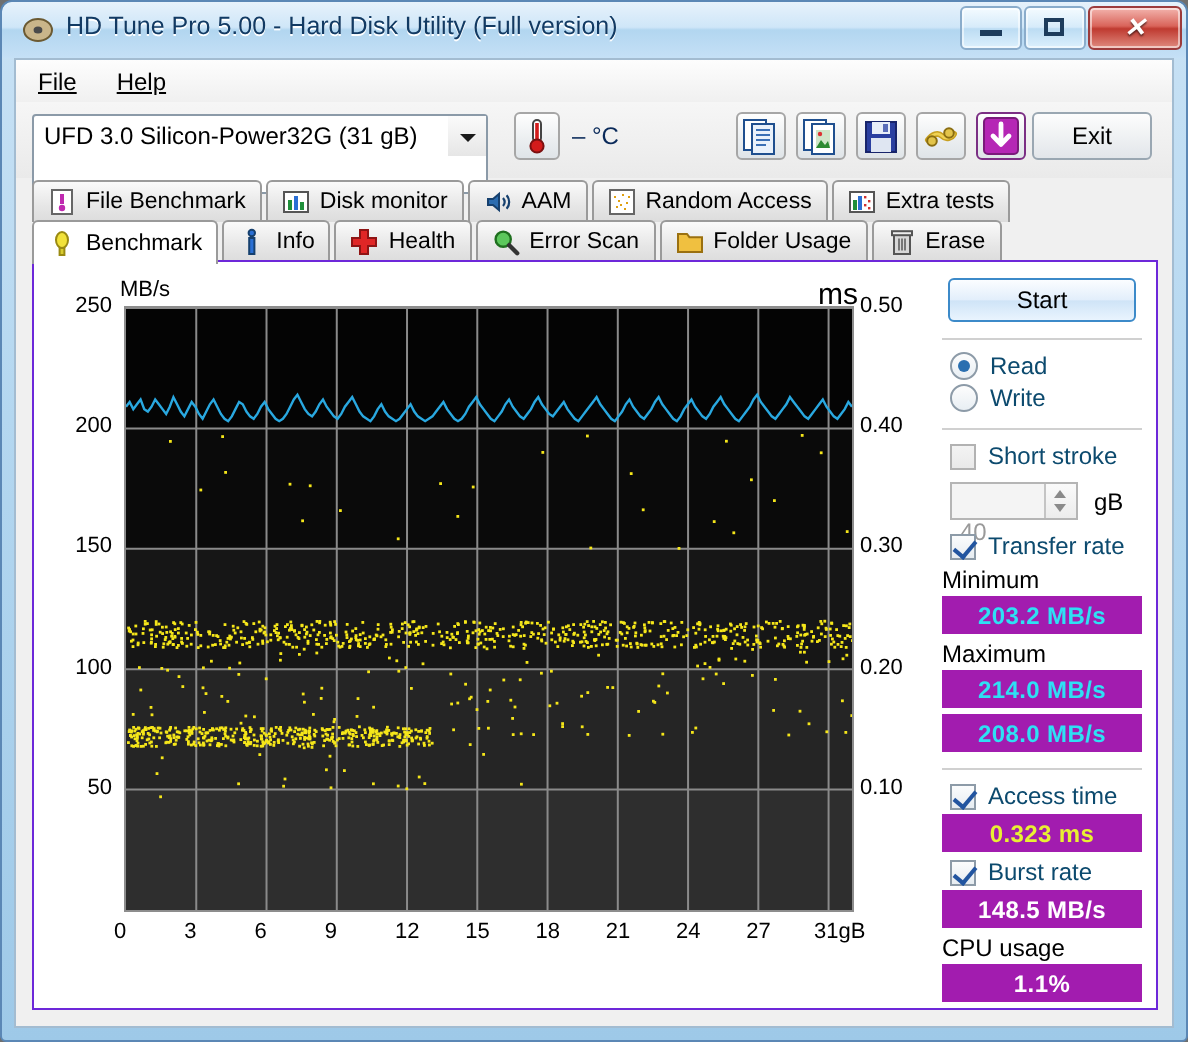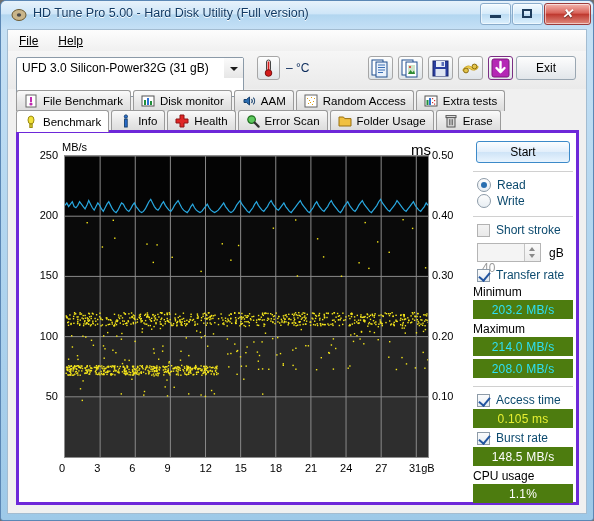--- a/index.html
+++ b/index.html
@@ -65,21 +65,21 @@
   .tabrow.r2{left:8px;top:80px;}
   .tab{height:21px;border:1px solid #9a9a9a;border-bottom:none;border-radius:3px 3px 0 0;
      background:linear-gradient(180deg,#fafafa,#e6e6e6 60%,#dcdcdc);
      display:flex;align-items:center;padding:0 7px;margin-right:2px;box-sizing:border-box;
      font-size:11.5px;color:#000;white-space:nowrap;position:relative;}
   .tab.active{background:#ffffff;border-color:#9a9a9a;z-index:3;height:22px;}
   .tab .ticon{width:14px;height:14px;margin-right:5px;display:inline-block;position:relative;flex:none;}
 
   
   .panel{position:absolute;left:8px;top:100px;width:563px;height:375px;background:#fff;
-     border:3px solid #6d28d9;box-sizing:border-box;}
+     border:1px solid #6d28d9;box-sizing:border-box;}
 
   
   .graphwrap{position:absolute;left:13px;top:8px;width:430px;height:360px;}
   .ylabel{position:absolute;font-size:11px;color:#000;text-align:right;width:26px;}
   .unit-l{position:absolute;left:30px;top:0px;font-size:11px;color:#000;}
   .unit-r{position:absolute;right:31px;top:0px;font-size:15px;color:#000;}
   .plot{position:absolute;left:32px;top:14px;width:365px;height:303px;background:#050505;
      border:1px solid #8d8d8d;box-sizing:border-box;overflow:hidden;}
   .xlabel{position:absolute;font-size:11px;color:#000;}
 
@@ -104,22 +104,22 @@
      position:relative;box-sizing:border-box;display:flex;align-items:center;}
   .spin .v{font-size:12px;color:#9a9a9a;margin-left:4px;margin-top:31px;}
   .spin .btns{position:absolute;right:0;top:0;width:15px;height:17px;
      border-left:1px solid #c4c4c4;background:linear-gradient(180deg,#fafafa,#ececec);}
   .spin .up,.spin .dn{position:absolute;left:4px;width:0;height:0;
      border-left:3px solid transparent;border-right:3px solid transparent;}
   .spin .up{top:3px;border-bottom:4px solid #8a8a8a;}
   .spin .dn{bottom:3px;border-top:4px solid #8a8a8a;}
   .gb{font-size:12px;color:#000;margin-left:8px;}
   .lbl{font-size:12px;color:#000;margin:3px 0 1px 2px;}
-  .lcd{height:19px;background:#4d7c0f;margin:0 2px 3px 2px;display:flex;align-items:center;
-     justify-content:center;font-size:12px;font-weight:normal;letter-spacing:.2px;}
+  .lcd{height:19px;background:#a21caf;margin:0 2px 3px 2px;display:flex;align-items:center;
+     justify-content:center;font-size:12px;font-weight:bold;letter-spacing:.2px;}
   .lcd.cy{color:#2ee0f4;}
   .lcd.yl{color:#e8f032;}
   .lcd.wh{color:#ffffff;}
 </style>
 </head>
 <body>
 
 <div id="app">
 
   <div class="titlebar">
@@ -1686,21 +1686,21 @@
         <div class="lbl">Maximum</div>
         <div class="lcd cy">214.0 MB/s</div>
         <div class="lcd cy">208.0 MB/s</div>
 
         <div class="sep"></div>
 
         <div class="row">
           <span class="cb on"></span>
           <span>Access time</span>
         </div>
-        <div class="lcd yl">0.105 ms</div>
+        <div class="lcd yl">0.323 ms</div>
 
         <div class="row">
           <span class="cb on"></span>
           <span>Burst rate</span>
         </div>
         <div class="lcd wh">148.5 MB/s</div>
 
         <div class="lbl">CPU usage</div>
         <div class="lcd wh">1.1%</div>
       </div>

